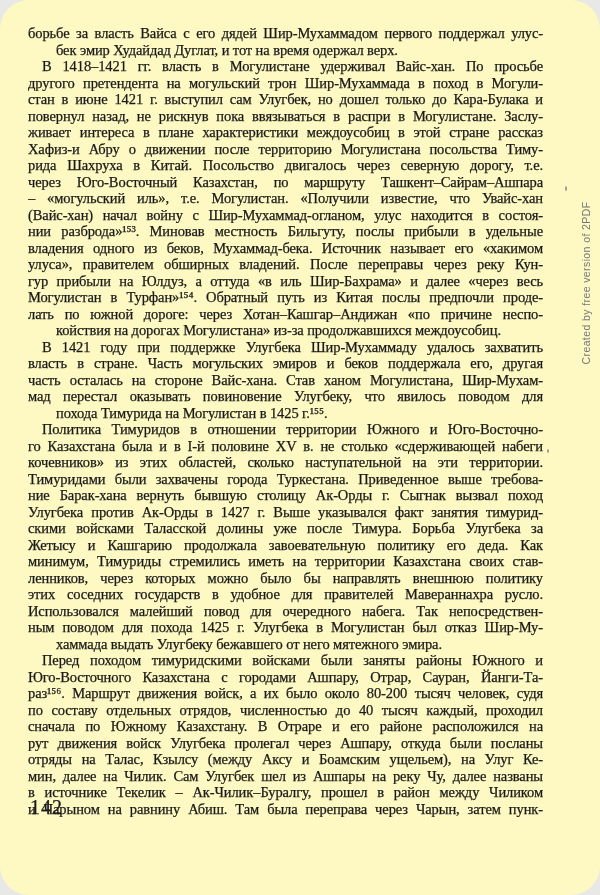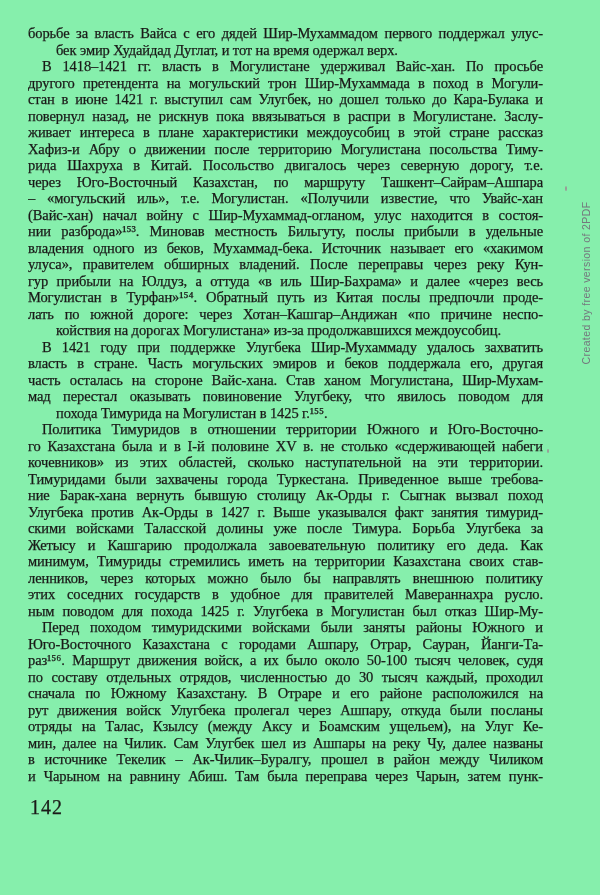--- a/index.html
+++ b/index.html
@@ -1,24 +1,25 @@
 <!DOCTYPE html>
 <html><head>
 <meta charset="utf-8">
 <style>
   html, body { margin: 0; padding: 0; background: #e8e8e6; }
   .page {
     position: relative;
     width: 600px;
     height: 895px;
     margin: 0 auto;
-    background: #86efac;
+    background: #fef9c3;
     overflow: hidden;
     font-family: "Liberation Serif", "DejaVu Serif", serif;
     color: #1a1a18;
+    border-radius: 29px;
   }
   .text-block {
     position: absolute;
     left: 28px;
     top: 25px;
     width: 515px;
   }
   .line {
     height: 16.5px;
     line-height: 16.5px;
@@ -92,25 +93,27 @@
       <div class="line">го Казахстана была и в I-й половине XV в. не столько «сдерживающей набеги</div>
       <div class="line">кочевников» из этих областей, сколько наступательной на эти территории.</div>
       <div class="line">Тимуридами были захвачены города Туркестана. Приведенное выше требова-</div>
       <div class="line">ние Барак-хана вернуть бывшую столицу Ак-Орды г. Сыгнак вызвал поход</div>
       <div class="line">Улугбека против Ак-Орды в 1427 г. Выше указывался факт занятия тимурид-</div>
       <div class="line">скими войсками Таласской долины уже после Тимура. Борьба Улугбека за</div>
       <div class="line">Жетысу и Кашгарию продолжала завоевательную политику его деда. Как</div>
       <div class="line">минимум, Тимуриды стремились иметь на территории Казахстана своих став-</div>
       <div class="line">ленников, через которых можно было бы направлять внешнюю политику</div>
       <div class="line">этих соседних государств в удобное для правителей Мавераннахра русло.</div>
+      <div class="line">Использовался малейший повод для очередного набега. Так непосредствен-</div>
       <div class="line">ным поводом для похода 1425 г. Улугбека в Могулистан был отказ Шир-Му-</div>
+      <div class="line last">хаммада выдать Улугбеку бежавшего от него мятежного эмира.</div>
       <div class="line indent">Перед походом тимуридскими войсками были заняты районы Южного и</div>
       <div class="line">Юго-Восточного Казахстана с городами Ашпару, Отрар, Сауран, Йанги-Та-</div>
-      <div class="line">раз¹⁵⁶. Маршрут движения войск, а их было около 50-100 тысяч человек, судя</div>
-      <div class="line">по составу отдельных отрядов, численностью до 30 тысяч каждый, проходил</div>
+      <div class="line">раз¹⁵⁶. Маршрут движения войск, а их было около 80-200 тысяч человек, судя</div>
+      <div class="line">по составу отдельных отрядов, численностью до 40 тысяч каждый, проходил</div>
       <div class="line">сначала по Южному Казахстану. В Отраре и его районе расположился на</div>
       <div class="line">рут движения войск Улугбека пролегал через Ашпару, откуда были посланы</div>
       <div class="line">отряды на Талас, Кзылсу (между Аксу и Боамским ущельем), на Улуг Ке-</div>
       <div class="line">мин, далее на Чилик. Сам Улугбек шел из Ашпары на реку Чу, далее названы</div>
       <div class="line">в источнике Текелик – Ак-Чилик–Буралгу, прошел в район между Чиликом</div>
       <div class="line">и Чарыном на равнину Абиш. Там была переправа через Чарын, затем пунк-</div>
     </div>
   <div class="page-number">142</div>
   <div class="watermark">Created by free version of 2PDF</div>
   <div class="speck" style="left:565px; top:186px; width:2px; height:5px;"></div>

